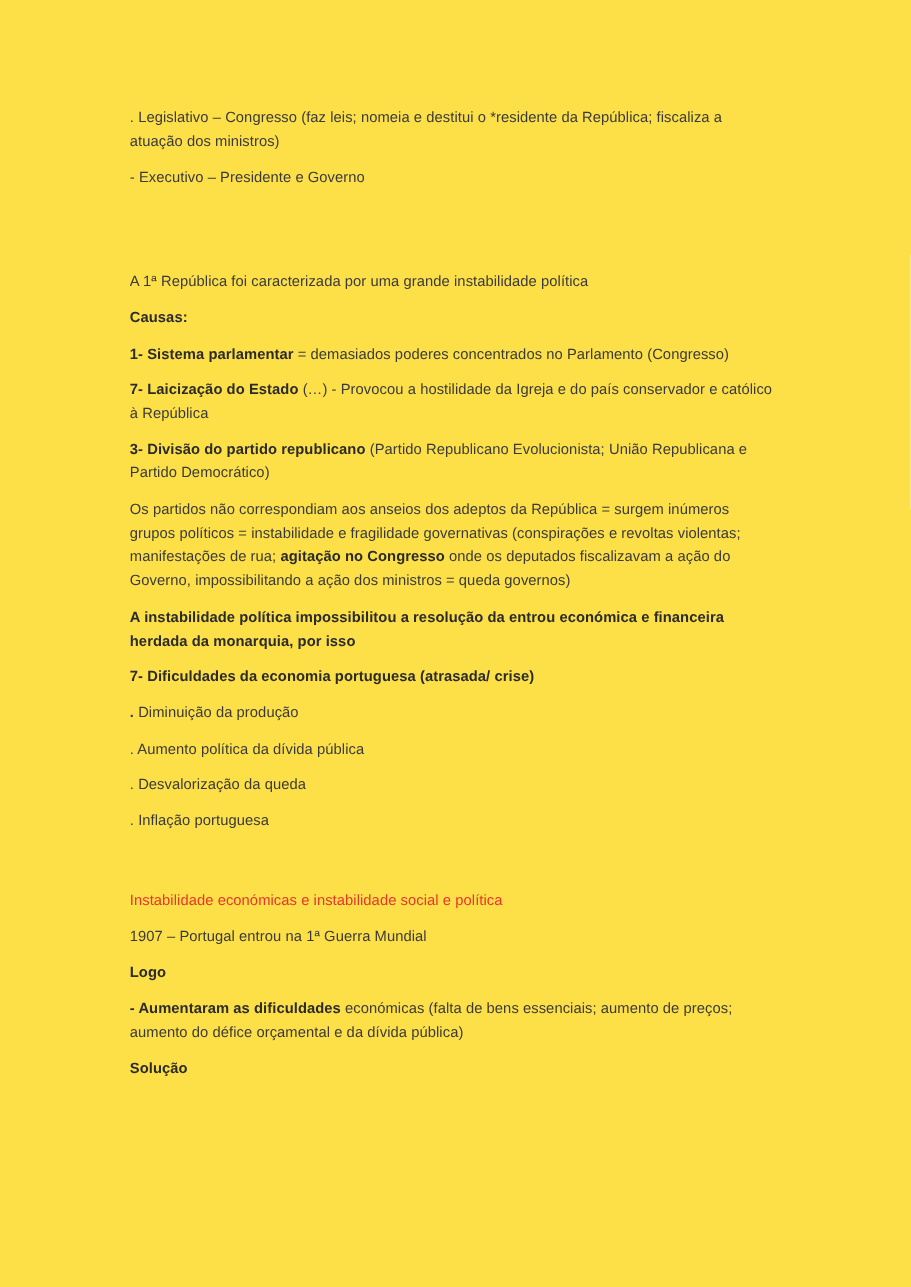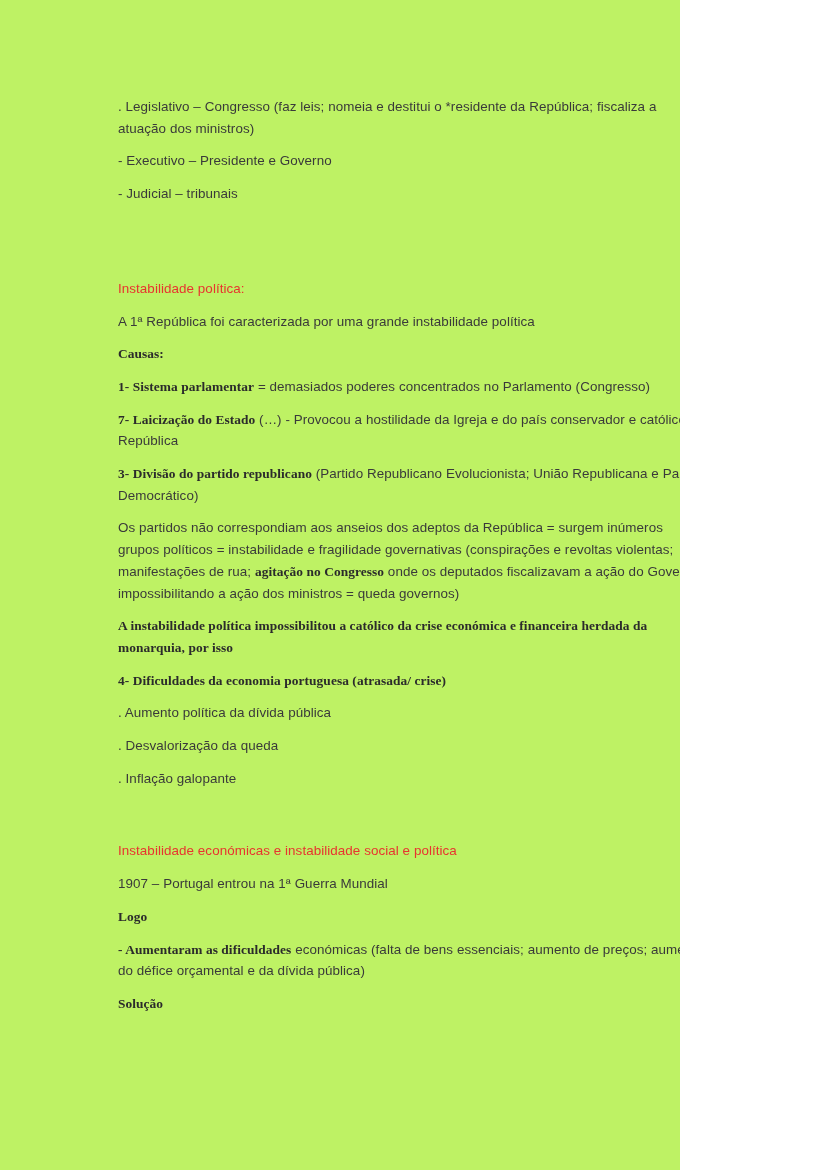--- a/index.html
+++ b/index.html
@@ -3,91 +3,90 @@
 <meta charset="utf-8">
 <title>Notas - 1ª República</title>
 <style>
   html, body {
     margin: 0;
     padding: 0;
     background: #ffffff;
   }
   .page {
     position: relative;
-    width: 680px;
+    width: 828px;
     height: 1170px;
-    background: #bef264;
+    background: #fde047;
     overflow: hidden;
     font-family: "Liberation Sans", "DejaVu Sans", sans-serif;
   }
   .content {
     position: absolute;
     left: 118px;
     top: 96px;
     width: 588px;
   }
   p {
     margin: 0;
     color: #3a3a3a;
     font-size: 13.4px;
     line-height: 1.62;
     letter-spacing: 0.005em;
   }
   .para        { margin-bottom: 11px; }
-  .bold        { font-weight: bold; color: #2b2b2b; font-family: Liberation Serif, serif; }
+  .bold        { font-weight: bold; color: #2b2b2b; }
   .heading-red {
     color: #e8342f;
     font-size: 13.4px;
     line-height: 1.62;
     margin: 0 0 11px 0;
   }
   .gap-large   { height: 62px; }
   .gap-medium  { height: 40px; }
   .lead-dot    { font-weight: bold; }
 </style>
 </head>
 <body>
 
 <div class="page">
   <div class="content">
 
     <p class="para">. Legislativo – Congresso (faz leis; nomeia e destitui o *residente da República; fiscaliza a atuação dos ministros)</p>
 
     <p class="para">- Executivo – Presidente e Governo</p>
 
-    <p class="para">- Judicial – tribunais</p>
 
     <div class="gap-large"></div>
 
-    <p class="heading-red">Instabilidade política:</p>
 
     <p class="para">A 1ª República foi caracterizada por uma grande instabilidade política</p>
 
     <p class="para bold">Causas:</p>
 
     <p class="para"><span class="bold">1- Sistema parlamentar</span><span> = demasiados poderes concentrados no Parlamento (Congresso)</span></p>
 
     <p class="para"><span class="bold">7- Laicização do Estado</span><span> (…) - Provocou a hostilidade da Igreja e do país conservador e católico à República</span></p>
 
     <p class="para"><span class="bold">3- Divisão do partido republicano</span><span> (Partido Republicano Evolucionista; União Republicana e Partido Democrático)</span></p>
 
     <p class="para"><span>Os partidos não correspondiam aos anseios dos adeptos da República = surgem inúmeros grupos políticos = instabilidade e fragilidade governativas (conspirações e revoltas violentas; manifestações de rua; </span><span class="bold">agitação no Congresso</span><span> onde os deputados fiscalizavam a ação do Governo, impossibilitando a ação dos ministros = queda governos)</span></p>
 
-    <p class="para bold">A instabilidade política impossibilitou a católico da crise económica e financeira herdada da monarquia, por isso</p>
+    <p class="para bold">A instabilidade política impossibilitou a resolução da entrou económica e financeira herdada da monarquia, por isso</p>
 
-    <p class="para bold">4- Dificuldades da economia portuguesa (atrasada/ crise)</p>
+    <p class="para bold">7- Dificuldades da economia portuguesa (atrasada/ crise)</p>
 
+    <p class="para"><span class="lead-dot">.</span><span> Diminuição da produção</span></p>
 
 
 
     <p class="para">. Aumento política da dívida pública</p>
 
     <p class="para">. Desvalorização da queda</p>
 
-    <p class="para">. Inflação galopante</p>
+    <p class="para">. Inflação portuguesa</p>
 
     <div class="gap-medium"></div>
 
     <p class="heading-red">Instabilidade económicas e instabilidade social e política</p>
 
     <p class="para">1907 – Portugal entrou na 1ª Guerra Mundial</p>
 
     <p class="para bold">Logo</p>
 
     <p class="para"><span class="bold">- Aumentaram as dificuldades</span><span> económicas (falta de bens essenciais; aumento de preços; aumento do défice orçamental e da dívida pública)</span></p>

